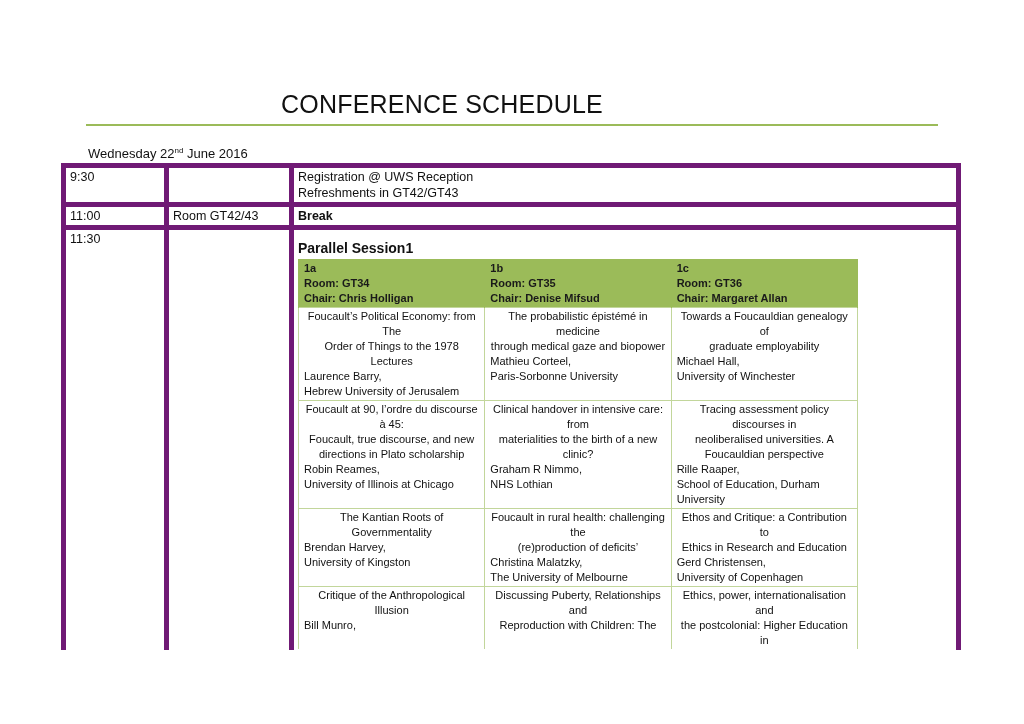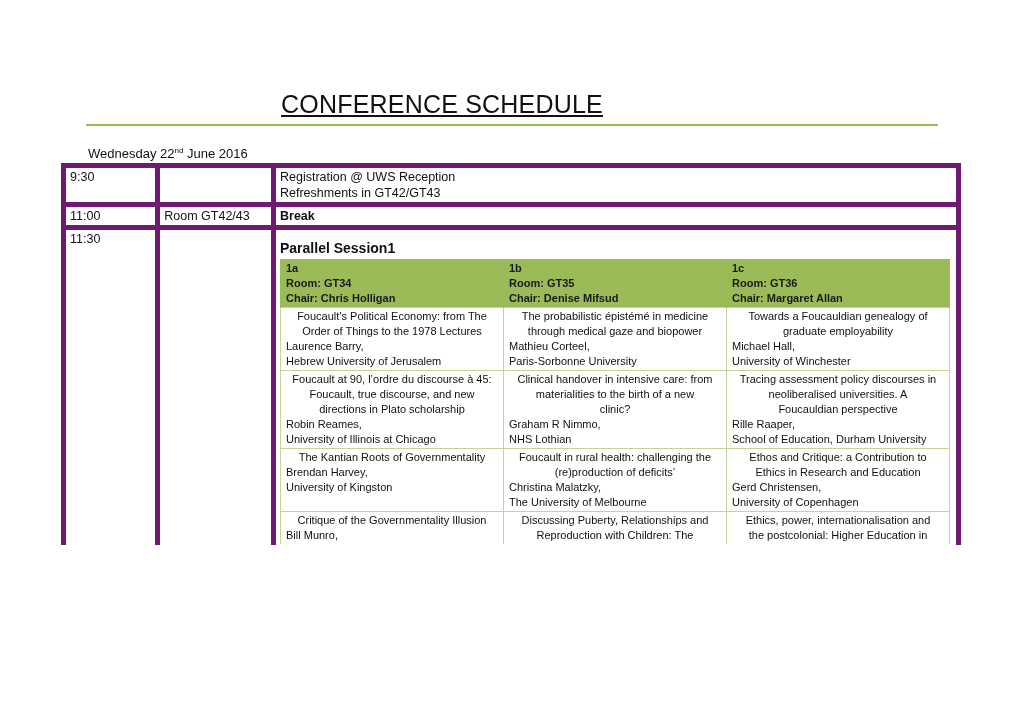--- a/index.html
+++ b/index.html
@@ -3,21 +3,21 @@
   <meta charset="utf-8">
   <style>
     html, body { margin: 0; padding: 0; background: #ffffff; }
     body {
       width: 1024px; height: 724px; position: relative; overflow: hidden;
       font-family: "Liberation Sans", "DejaVu Sans", sans-serif;
       color: #111;
     }
     .title {
       position: absolute; left: 0; width: 884px; top: 90px;
-      text-align: center; font-size: 25px; letter-spacing: 0.2px; color: #111; text-decoration: underline;
+      text-align: center; font-size: 25px; letter-spacing: 0.2px; color: #111;
     }
     .rule {
       position: absolute; left: 86px; top: 124px; width: 852px; height: 2px;
       background: #9bbb59;
     }
     .date {
       position: absolute; left: 88px; top: 146px; font-size: 13px;
     }
     .date sup { font-size: 8px; }
     .sched {
@@ -27,21 +27,21 @@
     .sched td {
       border: 5px solid #701a75; vertical-align: top; padding: 1px 4px; line-height: 16px;
     }
     .sched td.c-time { width: 90px; }
     .sched td.c-room { width: 112px; }
     .bold { font-weight: bold; }
     .kn-label { font-weight: bold; font-size: 14px; margin-top: 8px; line-height: 18px; }
     .kn-name { font-weight: bold; font-size: 15.5px; line-height: 20px; }
     .ps-title { font-weight: bold; font-size: 14px; margin-top: 9px; margin-bottom: 3px; }
     .inner {
-      border-collapse: collapse; width: 670px; font-size: 11px; margin-bottom: 0;
+      border-collapse: collapse; width: 560px; font-size: 11px; margin-bottom: 0;
     }
     .inner td {
       border: 1px solid #c2d69b; padding: 1px 5px; line-height: 15px; vertical-align: top;
       width: 33.3%;
     }
     .inner tr.hdr td { background: #9bbb59; border-color: #9bbb59; color: #1a1a1a; font-weight: bold; }
     .inner .ttl { font-weight: normal; text-align: center; }
     .last-row td { border-bottom: none; }
   </style>
 </head>
@@ -149,21 +149,21 @@
                 </td>
                 <td>
                   <div class="ttl">Ethos and Critique: a Contribution to</div>
                   <div class="ttl">Ethics in Research and Education</div>
                   <div>Gerd Christensen,</div>
                   <div>University of Copenhagen</div>
                 </td>
               </tr>
               <tr>
                 <td>
-                  <div class="ttl">Critique of the Governmentality Illusion</div>
+                  <div class="ttl">Critique of the Anthropological Illusion</div>
                   <div>Bill Munro,</div>
                 </td>
                 <td>
                   <div class="ttl">Discussing Puberty, Relationships and</div>
                   <div class="ttl">Reproduction with Children: The</div>
                 </td>
                 <td>
                   <div class="ttl">Ethics, power, internationalisation and</div>
                   <div class="ttl">the postcolonial:  Higher Education in</div>
                 </td>

